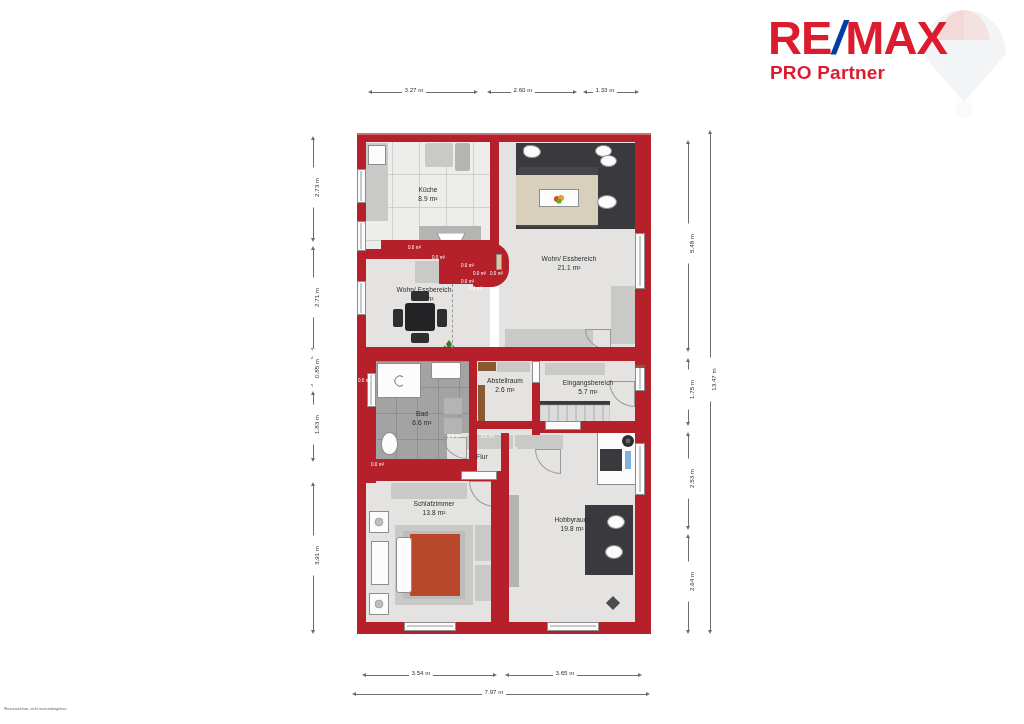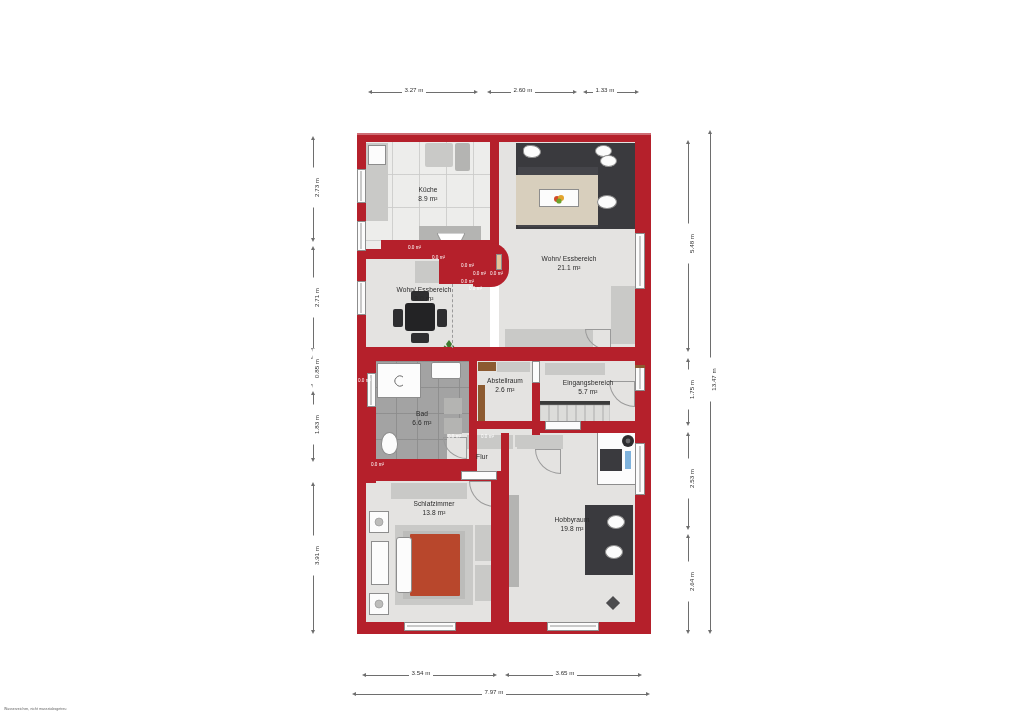--- a/index.html
+++ b/index.html
@@ -89,20 +89,32 @@
   #footer{
     position:absolute;left:4px;top:707px;
     font-size:3.4px;color:#5a5a5a;letter-spacing:.1px;white-space:nowrap;
   }
 </style>
 </head>
 <body>
 
 <div class="stage">
 
+  <div id="logo">
+    <svg class="logo-balloon" viewBox="0 0 92 120">
+      <path d="M46 4 C20 4 4 26 4 48 L46 96 L88 48 C88 26 72 4 46 4 Z" fill="#d8dde4"></path>
+      <path d="M46 4 C32 4 22 18 20 34 L46 34 Z" fill="#e8362f" opacity=".55"></path>
+      <path d="M46 4 C60 4 70 18 72 34 L46 34 Z" fill="#e8362f" opacity=".35"></path>
+      <rect x="38" y="96" width="16" height="16" rx="2" fill="#eceff3"></rect>
+    </svg>
+    <div class="logo-word">
+      <span class="logo-re">RE</span><span class="logo-slash">/</span><span class="logo-max">MAX</span>
+    </div>
+    <div class="logo-sub">PRO Partner</div>
+  </div>
 
   <div class="dim" style="left:368px;top:85px;width:110px;height:14px;">
     <div class="dimline-h" style="left:2px;right:2px;"></div>
     <div class="ar l" style="left:0;top:5px;"></div>
       <div class="ar r" style="right:0;top:5px;"></div>
     <div class="dimtext" style="left:34px;top:1px;">3.27 m</div>
   </div>
   <div class="dim" style="left:487px;top:85px;width:90px;height:14px;">
     <div class="dimline-h" style="left:2px;right:2px;"></div>
     <div class="ar l" style="left:0;top:5px;"></div>

